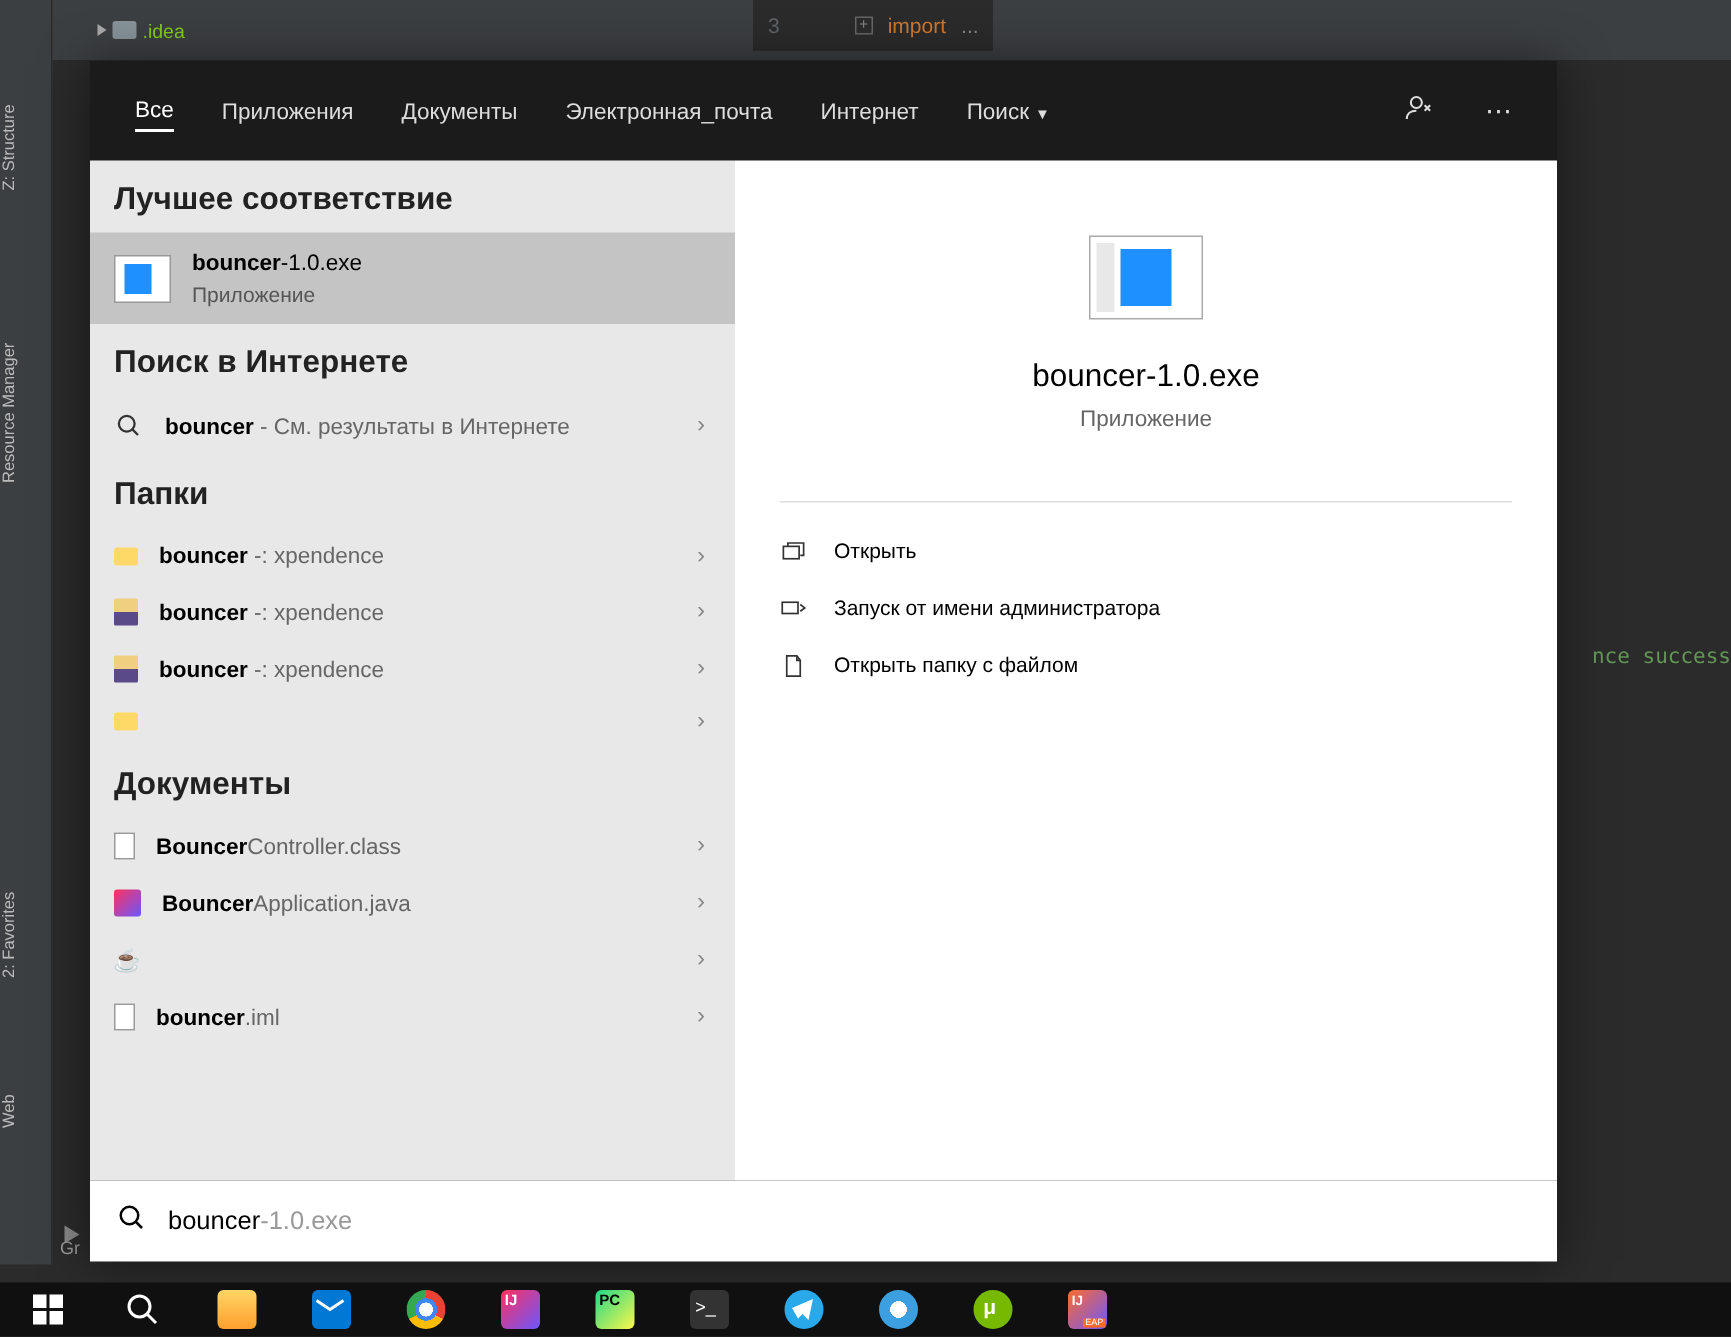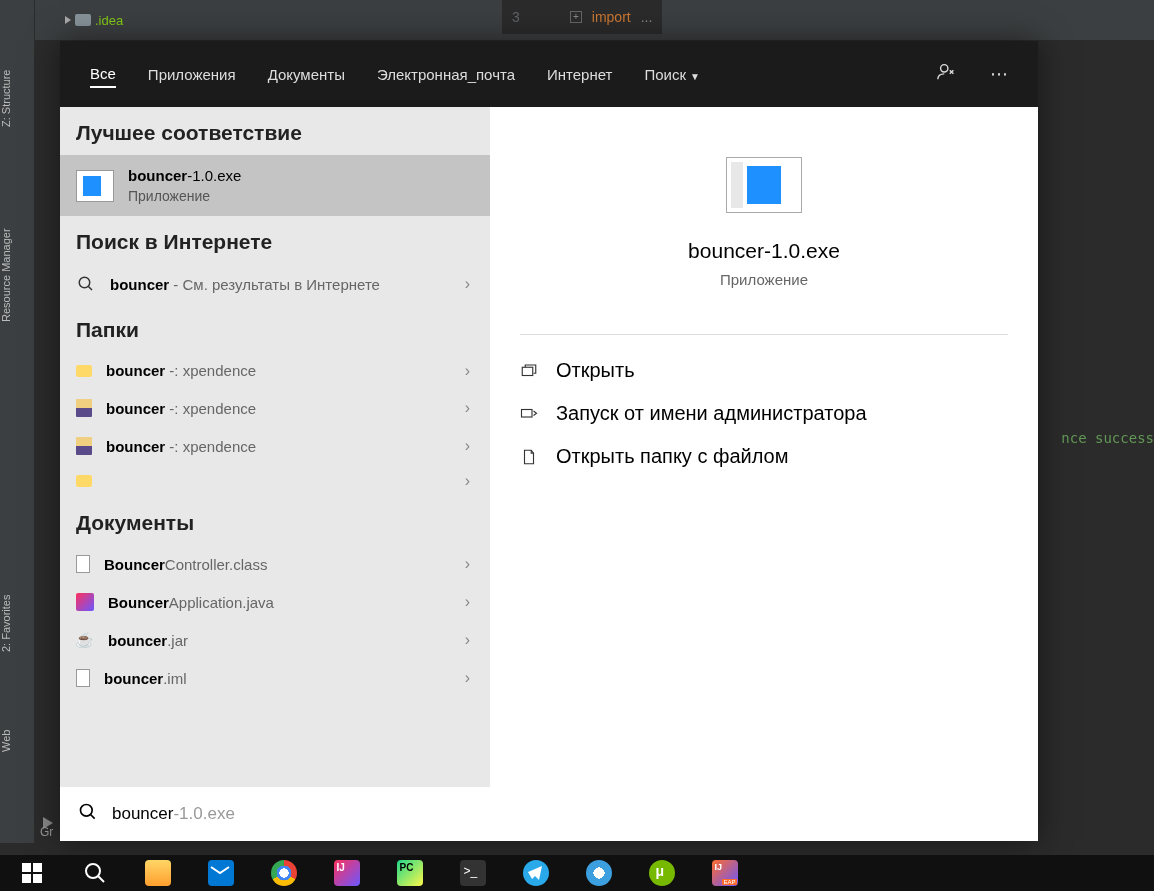--- a/index.html
+++ b/index.html
@@ -49,21 +49,21 @@
 .row-text .suffix{color:#666}
 .chev{position:absolute;right:20px;color:#888;font-size:16px}
 .search-right{flex:1;background:#fff;padding:30px;display:flex;flex-direction:column;align-items:center}
 .preview-icon{width:76px;height:56px;background:#fff;border:1px solid #aaa;position:relative;margin-top:20px}
 .preview-icon::before{content:"";position:absolute;left:4px;top:4px;width:12px;bottom:4px;background:#e8e8e8}
 .preview-icon::after{content:"";position:absolute;left:20px;top:8px;width:34px;height:38px;background:#1e90ff}
 .preview-title{font-size:21px;color:#000;margin-top:26px}
 .preview-sub{font-size:15px;color:#666;margin-top:8px}
 .divider{width:100%;height:1px;background:#ddd;margin-top:46px}
 .actions{width:100%;margin-top:24px;display:flex;flex-direction:column;gap:20px}
-.action{display:flex;align-items:center;gap:18px;cursor:pointer;font-size:20px;color:#000}
+.action{display:flex;gap:18px;cursor:pointer;font-size:14px;color:#000}
 .action-icon{width:18px;height:18px;color:#444}
 .search-input-bar{position:absolute;left:0;right:0;bottom:0;height:54px;background:#fff;display:flex;align-items:center;padding:0 18px;gap:14px}
 .search-input-bar .mag{color:#333;font-size:18px}
 .search-input-bar .query{font-size:17px;color:#000}
 .search-input-bar .query .gray{color:#999}
 .taskbar{position:absolute;left:0;right:0;bottom:0;height:36px;background:#101010;display:flex;align-items:center}
 .tb-item{width:63px;height:48px;display:flex;align-items:center;justify-content:center;cursor:pointer}
 .tb-item svg{width:24px;height:24px}
 .tb-app{width:26px;height:26px;border-radius:4px}
 .gr-label{position:absolute;left:40px;bottom:52px;color:#999;font-size:12px}
@@ -169,21 +169,20 @@
             <div class="row-text"><b>Bouncer</b><span class="suffix">Controller.class</span></div>
             <div class="chev">›</div>
           </div>
           <div class="result-row">
             <div class="row-icon ij"></div>
             <div class="row-text"><b>Bouncer</b><span class="suffix">Application.java</span></div>
             <div class="chev">›</div>
           </div>
           <div class="result-row">
             <div class="row-icon java">☕</div>
-            <div class="row-text"><b>bouncer</b><span class="suffix">.jar</span></div>
             <div class="chev">›</div>
           </div>
           <div class="result-row">
             <div class="row-icon doc"></div>
             <div class="row-text"><b>bouncer</b><span class="suffix">.iml</span></div>
             <div class="chev">›</div>
           </div>
         </div>
     </div>
 

